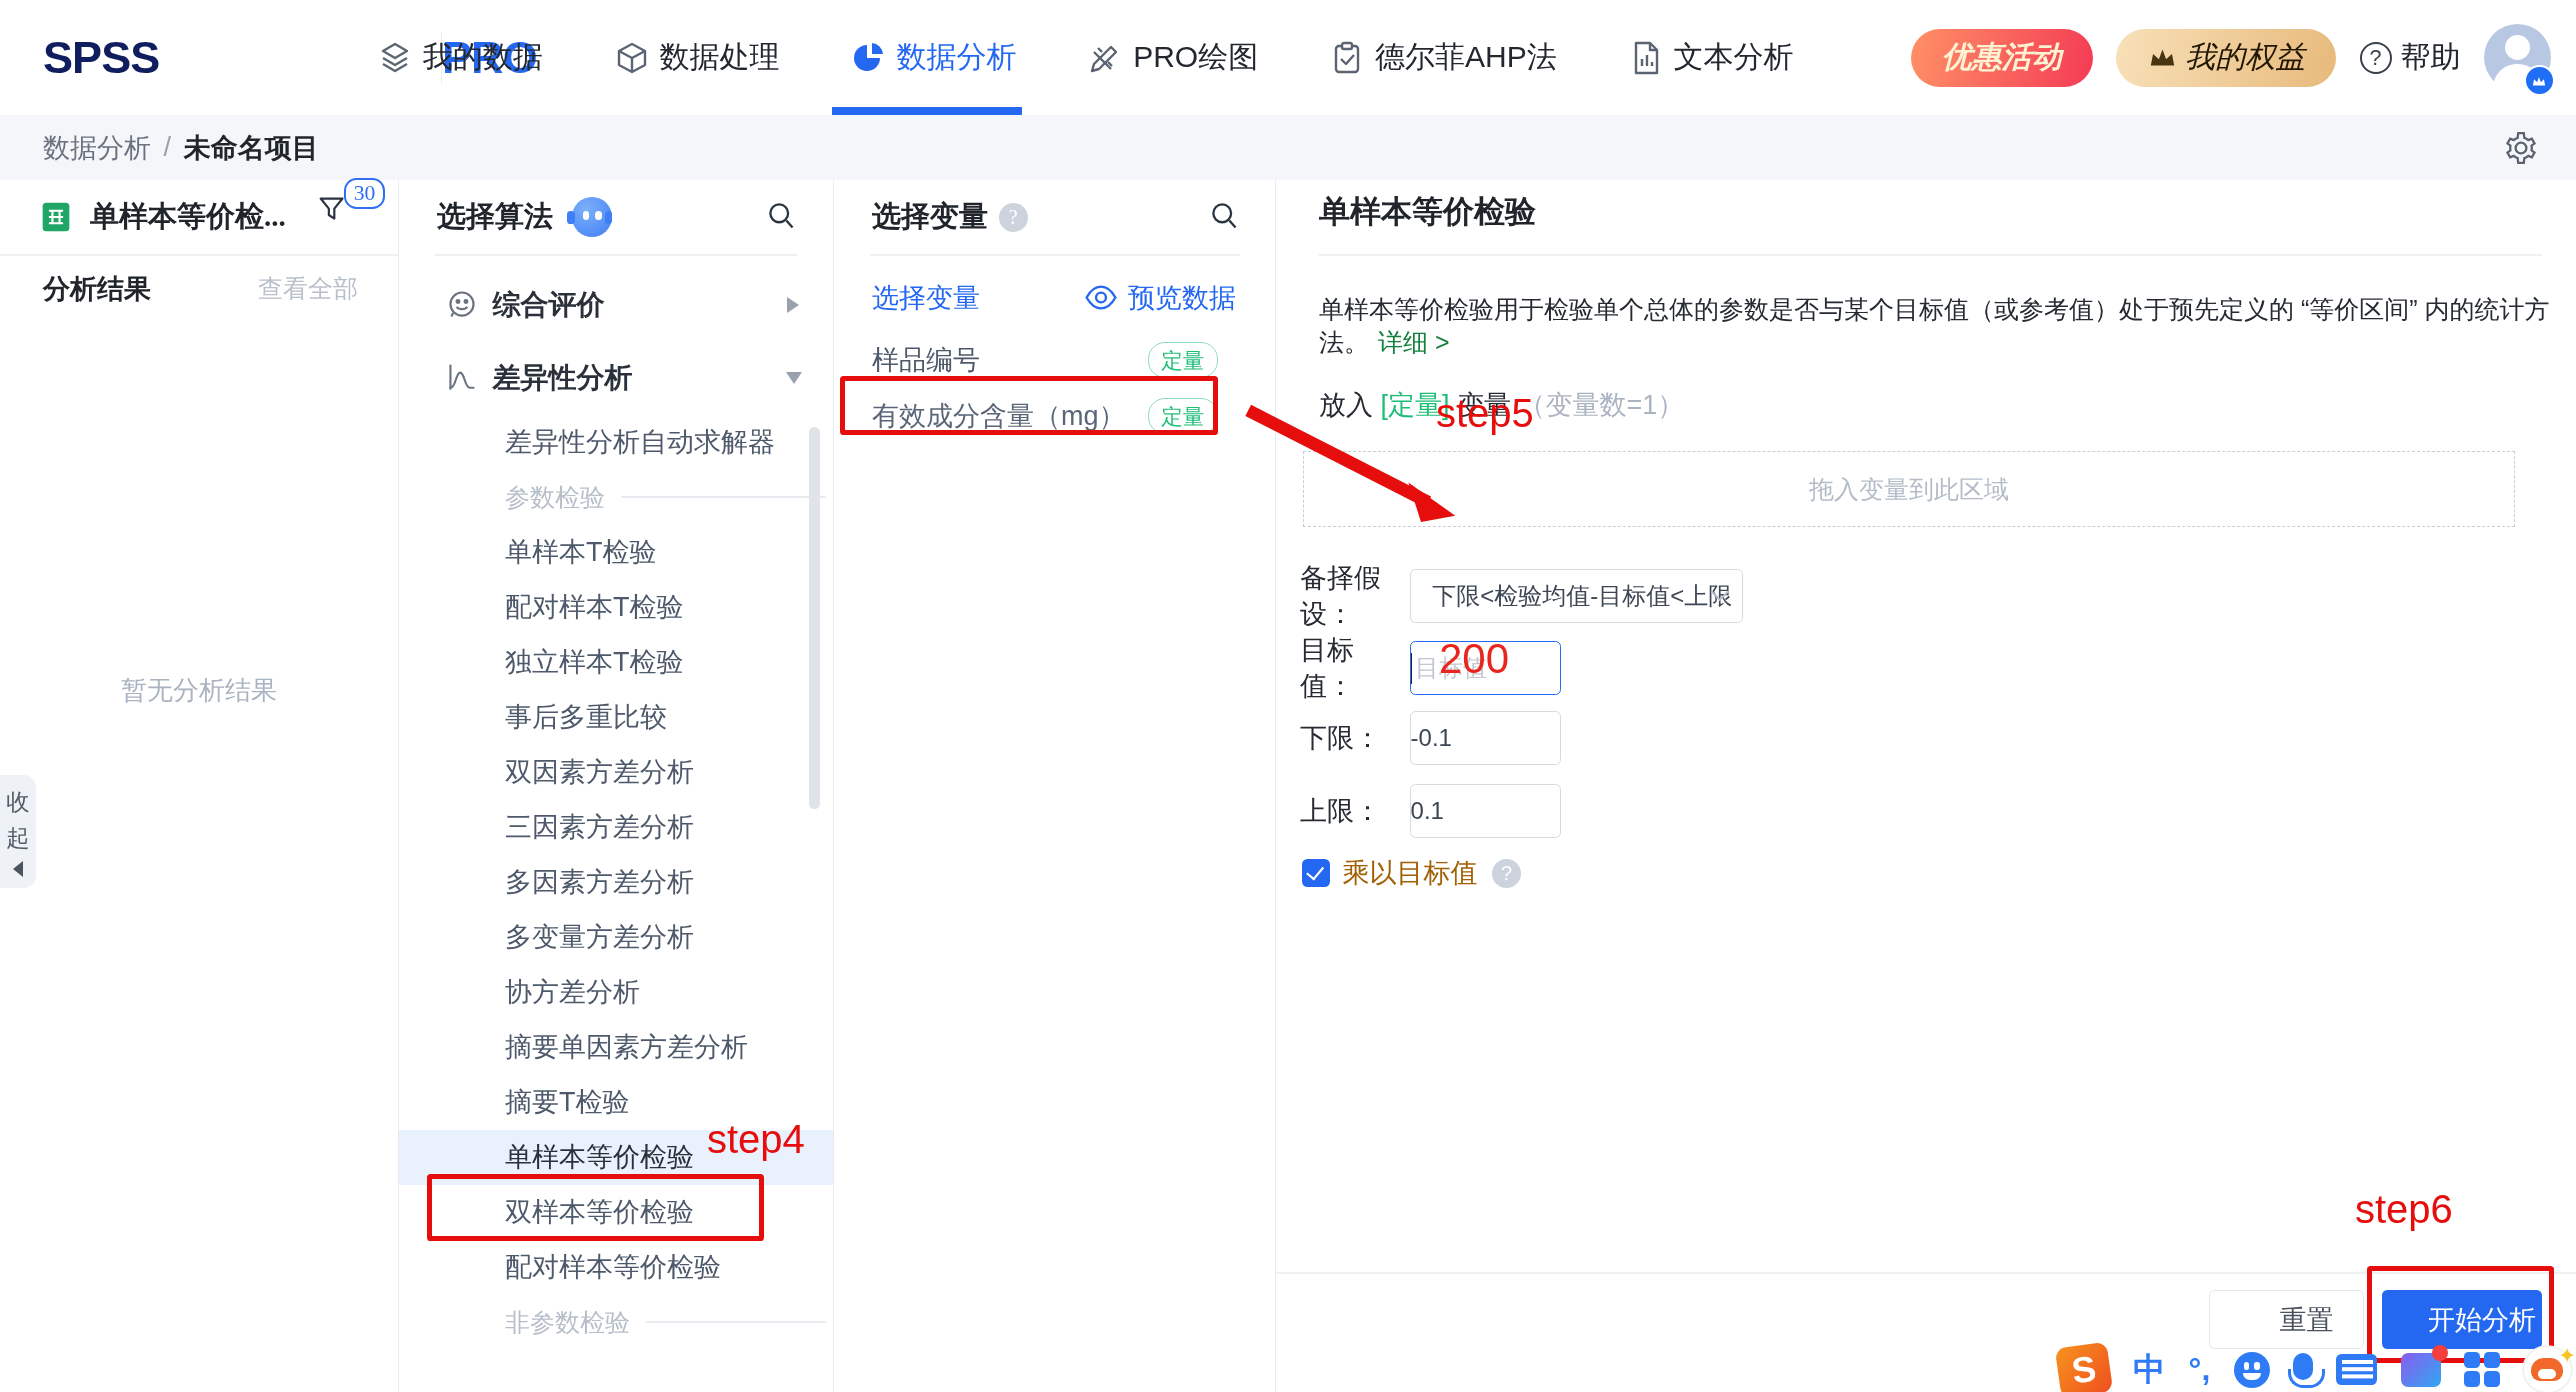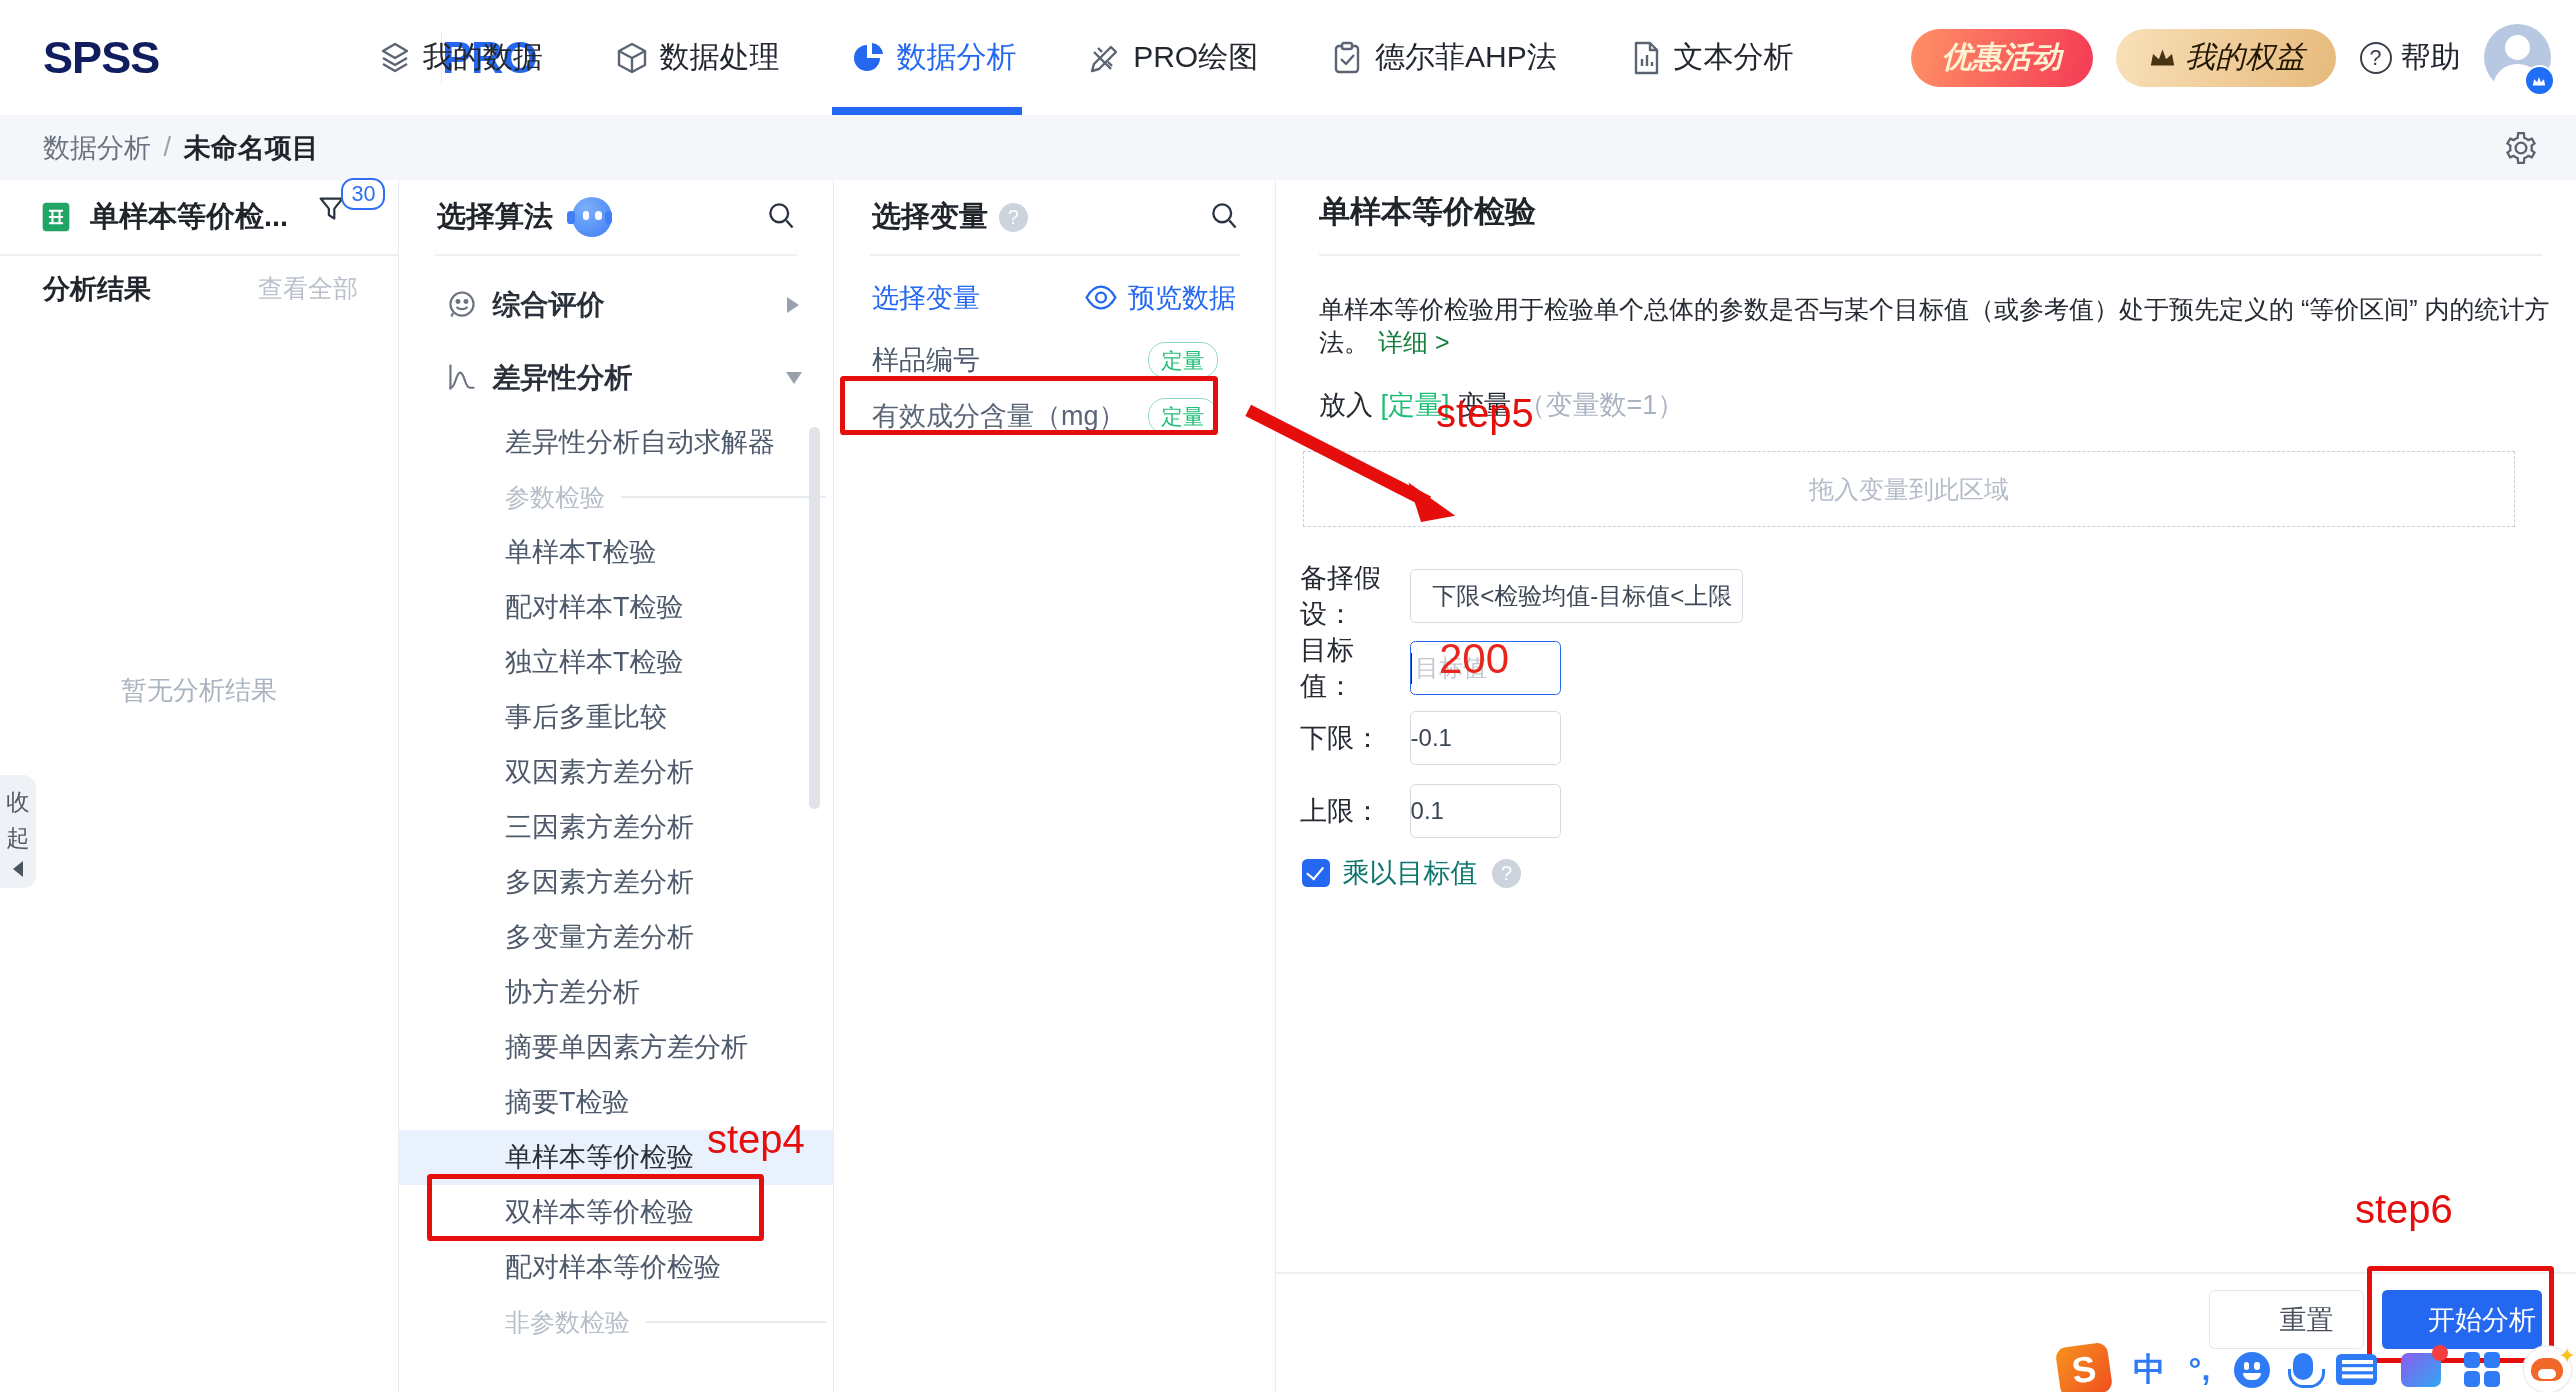--- a/index.html
+++ b/index.html
@@ -40,21 +40,21 @@
   .crumb .cur { color:#20242b; font-weight:bold; }
   .crumb .gear { position:absolute; right:38px; top:16px; }
 
   
   .panel { position:absolute; top:180px; height:1212px; background:#fff; }
   .p1 { left:0; width:398px; }
   .p2 { left:398px; width:435px; border-left:1.8px solid #e8ebf0; }
   .p3 { left:833px; width:443px; border-left:1.8px solid #e8ebf0; }
   .p4 { left:1275px; width:1301px; border-left:1.8px solid #e8ebf0; }
 
-  .phead { position:absolute; left:0; top:0; right:0; height:74px; display:flex; align-items:center; }
+  .phead { position:absolute; left:0; top:0; right:0; height:74px; display:flex; align-items:center;font-family:Liberation Serif, serif; }
   .pdivider { position:absolute; left:0; right:0; top:74px; height:1.8px; background:#eef0f4; }
 
   
   .dsname { font-size:29px; font-weight:bold; color:#20242b; margin-left:18px; }
   .filterwrap { position:absolute; right:12.6px; top:1.8px; width:68px; height:59px; }
   .badge30 { position:absolute; right:0; top:-3.6px; background:#fff; border:2.2px solid #2f6ef5; color:#2f6ef5;
              font-size:21.6px; border-radius:12.6px; padding:0.9px 8px; }
   .resrow { position:absolute; left:0; top:86px; right:0; height:45px; display:flex; align-items:center; }
   .resrow .t { font-size:27px; font-weight:bold; margin-left:43px; }
   .resrow .all { margin-left:auto; margin-right:40px; font-size:25px; color:#b9c0cb; }
@@ -116,21 +116,21 @@
                      border-right:2.2px solid #b9c0cb; border-bottom:2.2px solid #b9c0cb; transform:rotate(45deg) translateY(-3.6px); }
   .inputbox { width:151px; height:54px; border:1.8px solid #d6dae0; border-radius:5.4px; background:#fff;
               display:flex; align-items:center; font-size:24px; color:#3c4654; position:relative; }
   .inputbox.focus { border-color:#2468f2; }
   .inputbox .caret { width:1.8px; height:31px; background:#222; margin-right:2.7px; }
   .inputbox .ph { color:#c2c7cf; }
   .ckrow { position:absolute; left:26px; top:675px; display:flex; align-items:center; gap:12.6px; }
   .ckbox { width:28px; height:28px; border-radius:5.4px; background:#2468f2; position:relative; }
   .ckbox::after { content:""; position:absolute; left:8px; top:3.6px; width:8px; height:14.4px;
                   border-right:2.7px solid #fff; border-bottom:2.7px solid #fff; transform:rotate(40deg); }
-  .cklabel { font-size:27px; color:#0f766e; }
+  .cklabel { font-size:27px; color:#a16207; }
   .footerline { position:absolute; left:0; right:0; top:1092px; height:1.8px; background:#eef0f3; }
   .btn { position:absolute; height:59px; border-radius:5.4px; display:flex; align-items:center; justify-content:center; font-size:27px;padding-left:40px; }
   .btn.reset { left:933px; top:1110px; width:155px; background:#fff; border:1.8px solid #e3e6ea; color:#4a525e; }
   .btn.start { left:1106px; top:1110px; width:160px; background:#2468f2; color:#fff; }
 
   
   .ann { position:absolute; z-index:40; color:#e60d0d; font-weight:normal; }
   .redbox { position:absolute; z-index:39; border:5.4px solid #e60d0d; border-radius:3.6px; background:transparent; }
   .anntext { font-size:40px; }
   .red200 { position:absolute; z-index:41; color:#e8261d; font-size:42px; }

